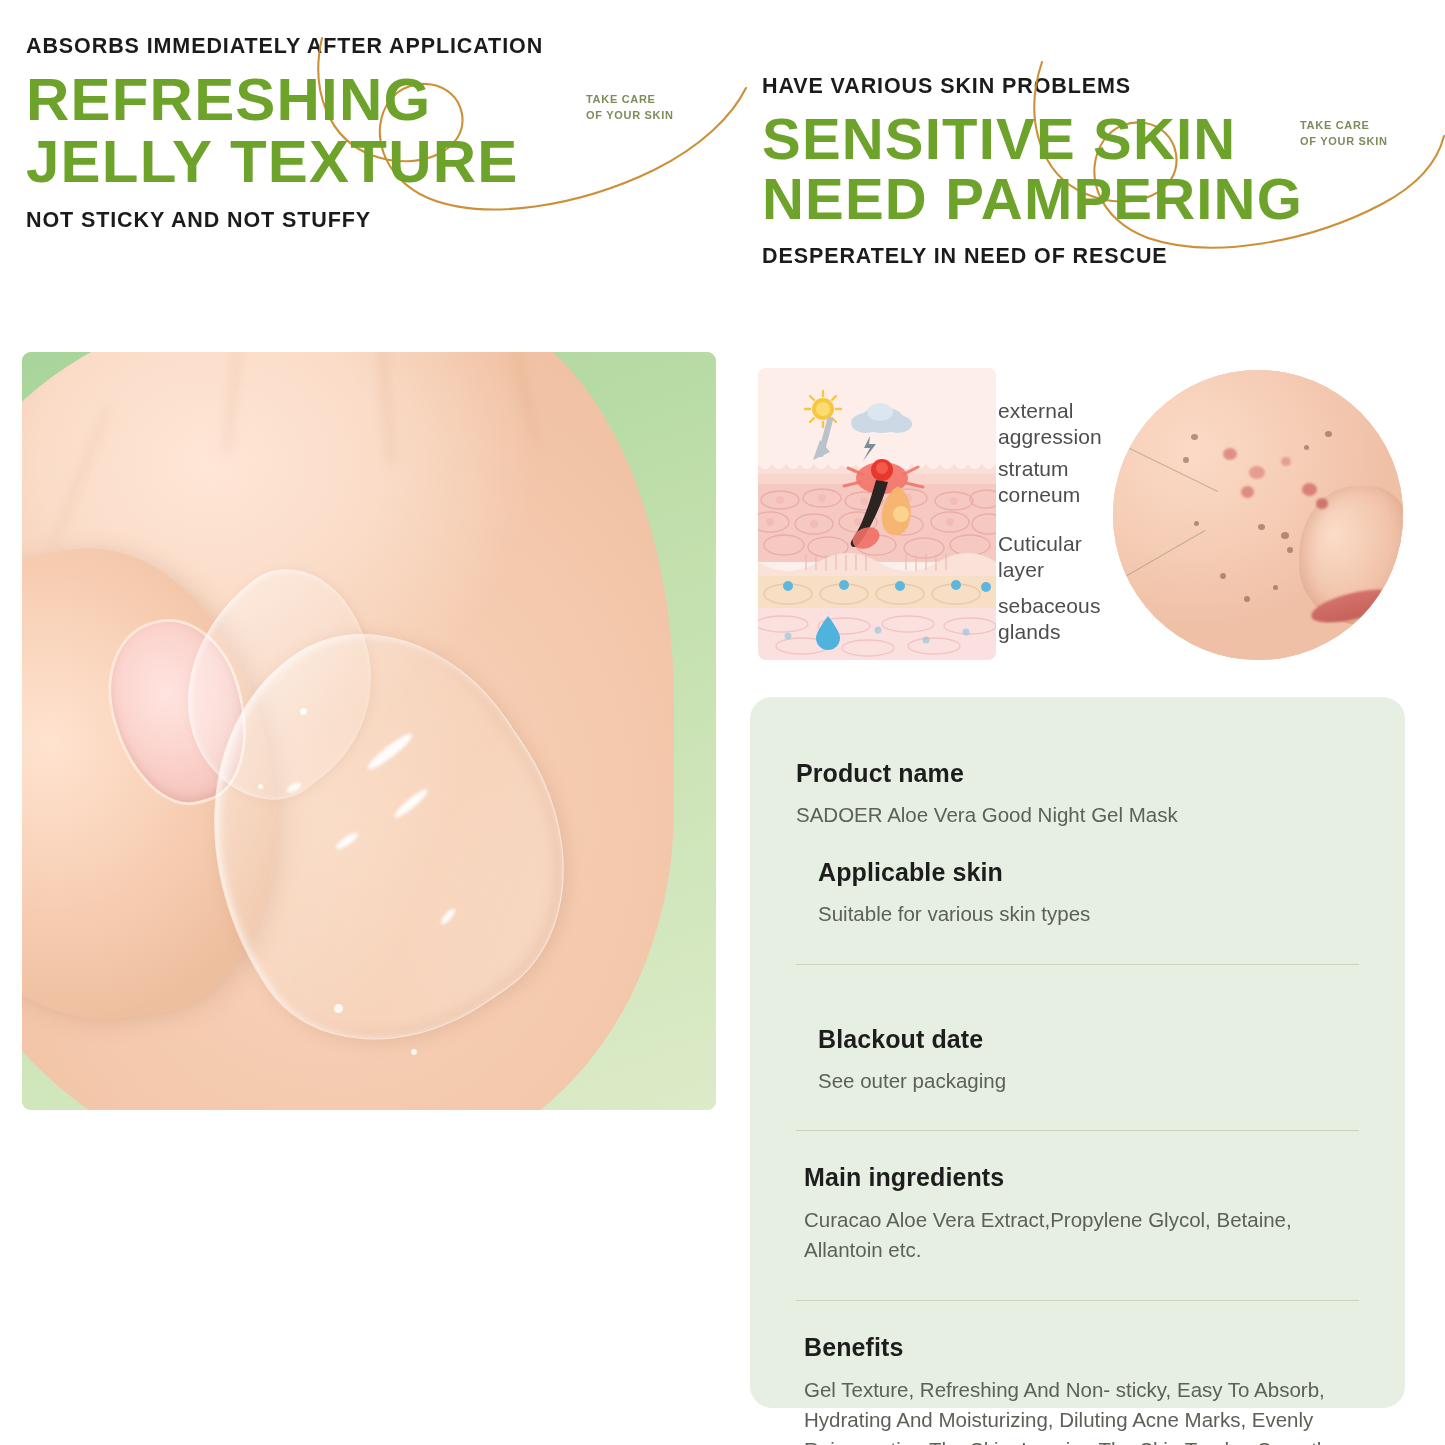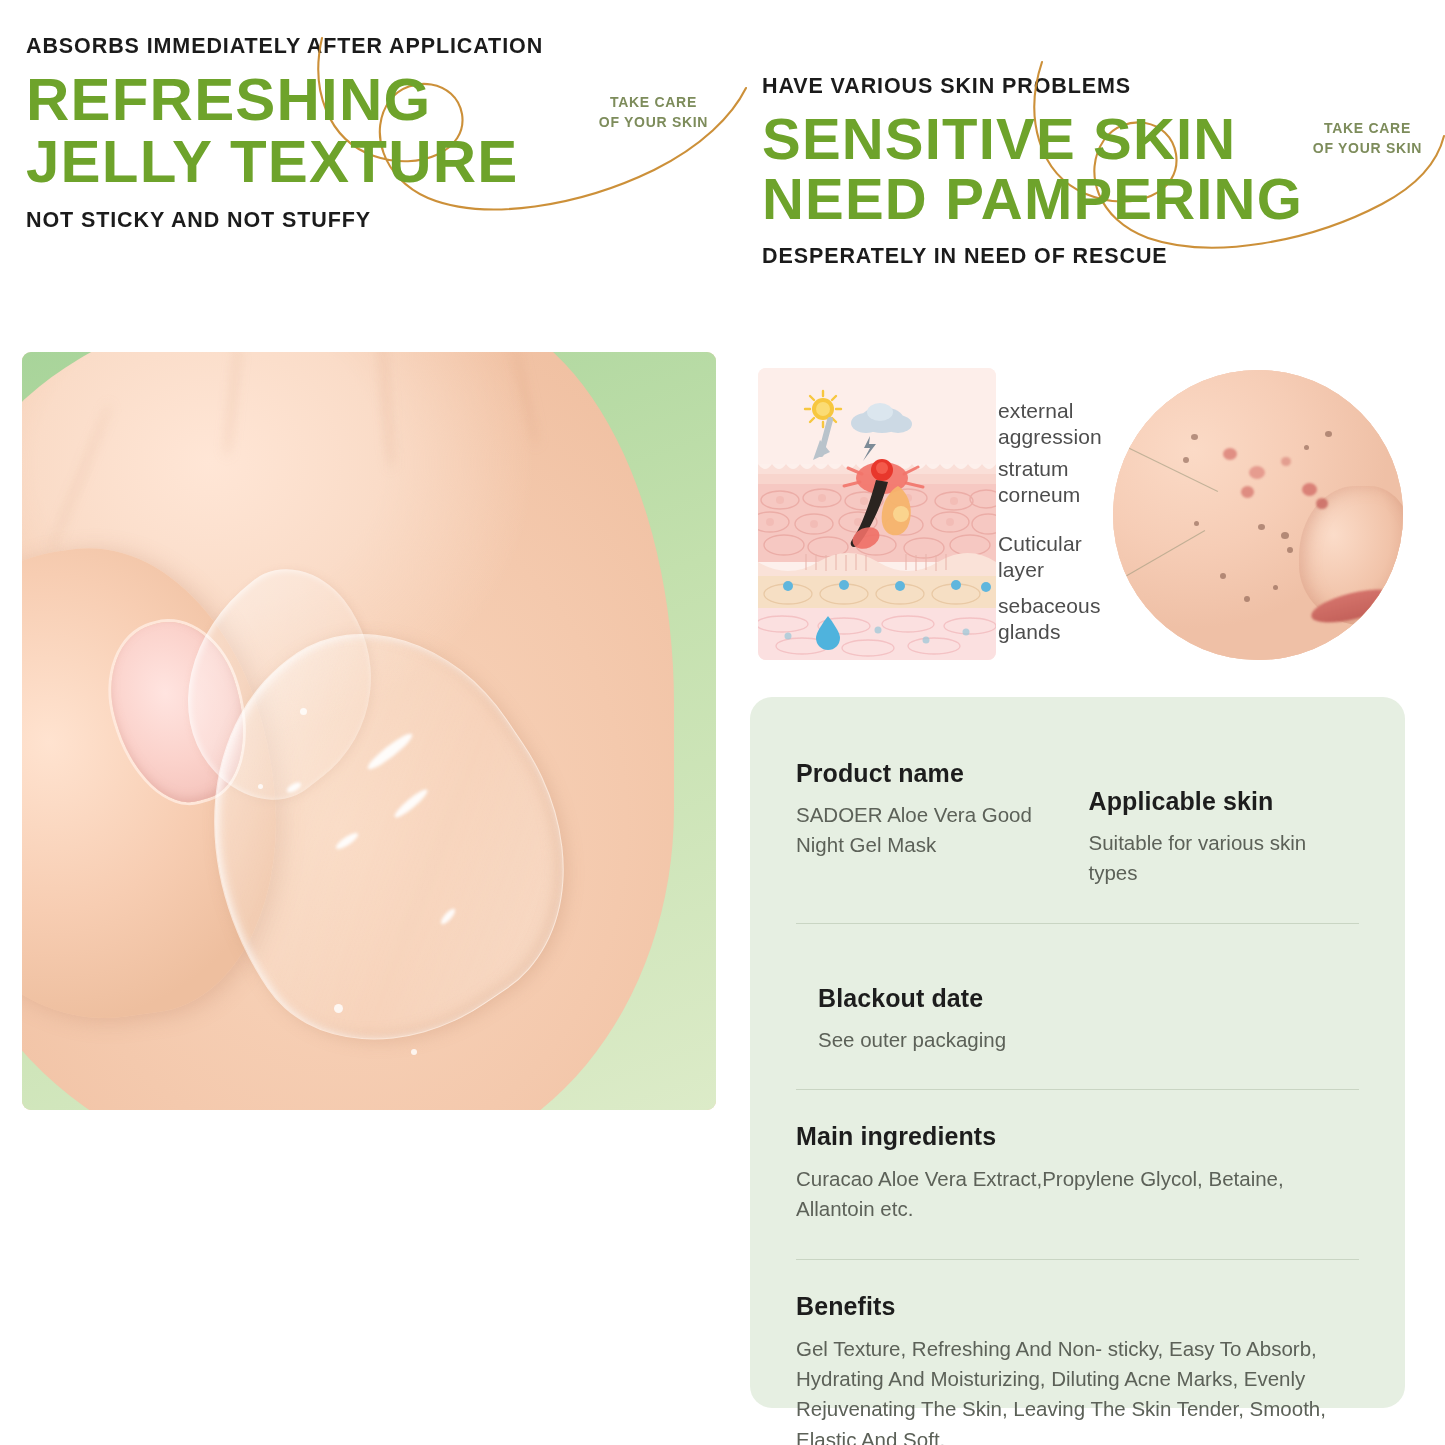--- a/index.html
+++ b/index.html
@@ -47,26 +47,26 @@
     font-size: 21.5px;
     font-weight: bold;
     letter-spacing: 0.9px;
     color: #1b1b1b;
     margin: 14px 0 0 0;
     white-space: nowrap;
   }
 
   .takecare {
     position: absolute;
-    font-size: 14px;
+    font-size: 11px;
     font-weight: bold;
     letter-spacing: 0.7px;
     line-height: 1.45;
     color: #7d8c5b;
-    text-align: center;
+    text-align: left;
     z-index: 4;
   }
   #takecare-left  { left: 586px;  top: 92px;  width: 135px; }
   #takecare-right { left: 1300px; top: 118px; width: 135px; }
 
   .swirl {
     position: absolute;
     z-index: 1;
     pointer-events: none;
   }
@@ -283,42 +283,42 @@
     position: absolute;
     left: 750px;
     top: 697px;
     width: 655px;
     height: 711px;
     background: #e6efe2;
     border-radius: 22px;
     box-sizing: border-box;
     padding: 62px 46px 0 46px;
   }
-  .spec-row { display: flex; }
+  .spec-row { display: flex; flex-direction: column; }
   .spec-col { flex: 1 1 0; min-width: 0; }
   .spec-col.right { padding-left: 22px; margin-top: 28px; }
   .field-label {
     font-size: 25px;
     font-weight: bold;
     color: #1d1d1d;
     letter-spacing: 0.1px;
     margin: 0 0 12px 0;
   }
   .field-value {
     font-size: 20.5px;
     line-height: 1.48;
     color: #5c6158;
     margin: 0;
   }
   .divider {
     height: 1px;
     background: rgba(140,160,130,0.32);
     margin: 34px 0 32px 0;
   }
-  .block { margin: 0; }
+  .block { margin: 8px; }
   .block .field-label { margin-bottom: 13px; }
 </style>
 </head>
 <body>
 
 <div class="page">
 
   <div class="header-block" id="header-left">
     <p class="eyebrow">ABSORBS IMMEDIATELY AFTER APPLICATION</p>
     <h1 class="headline">REFRESHING</h1>

